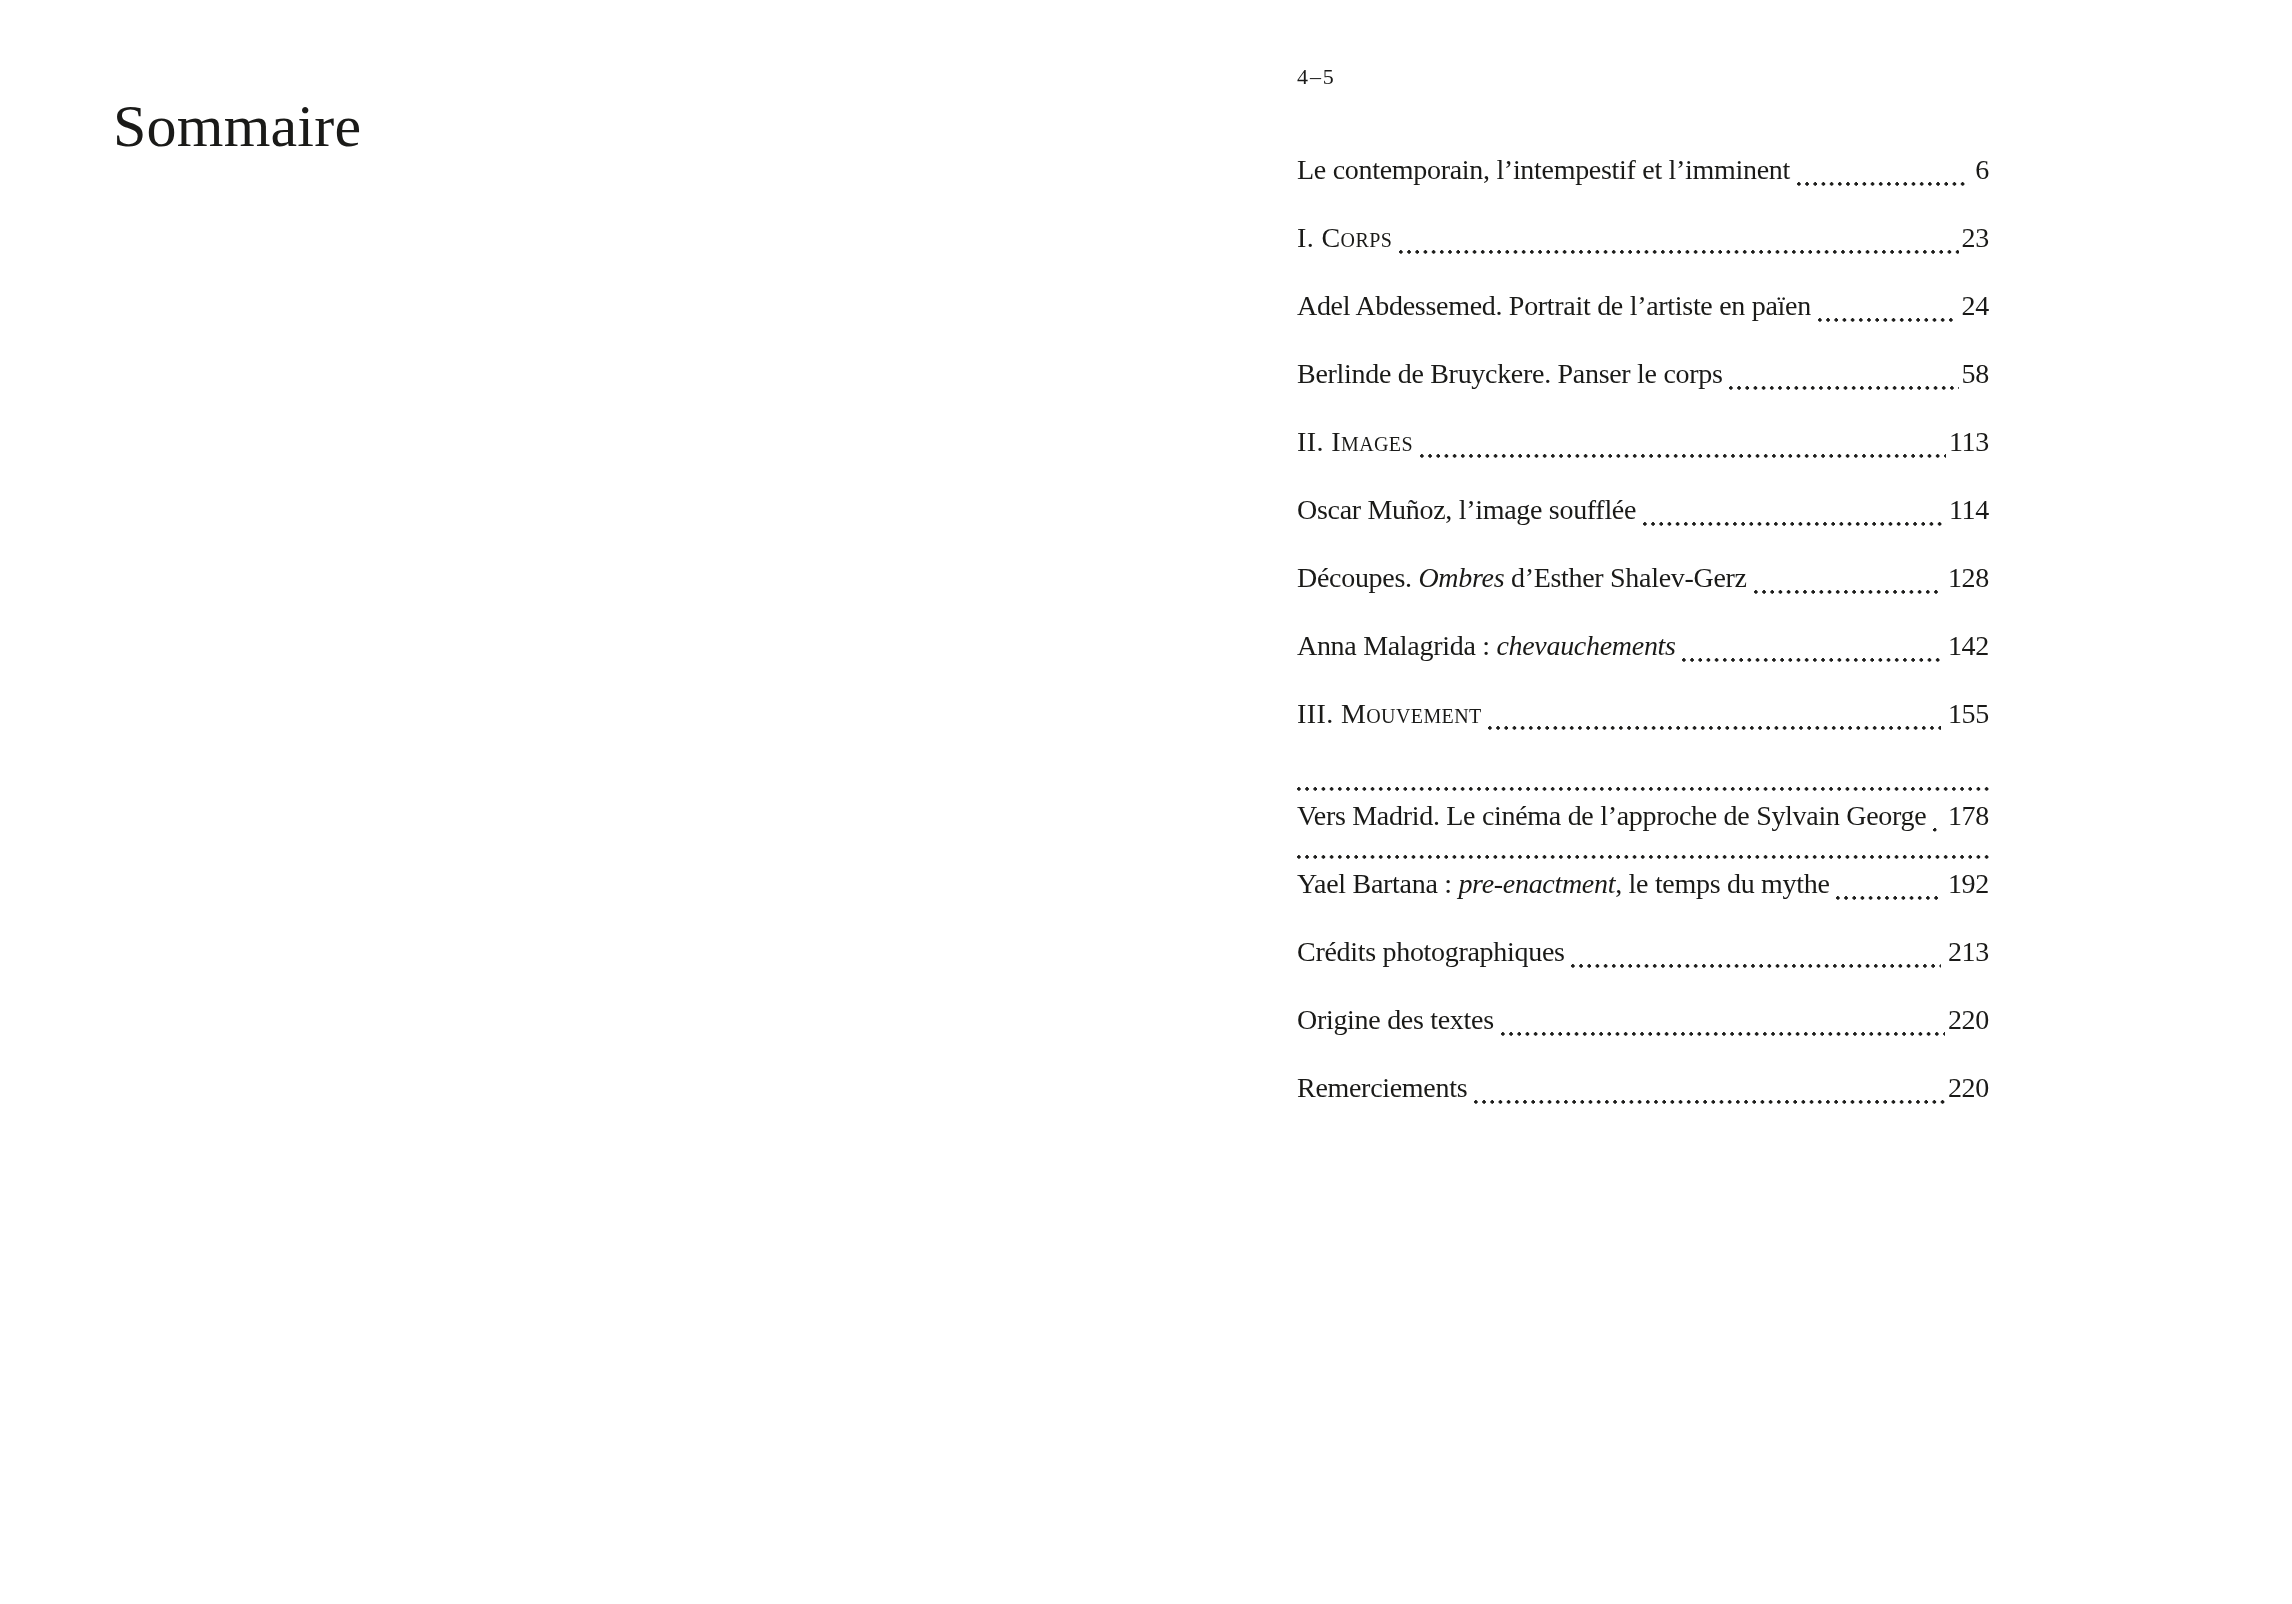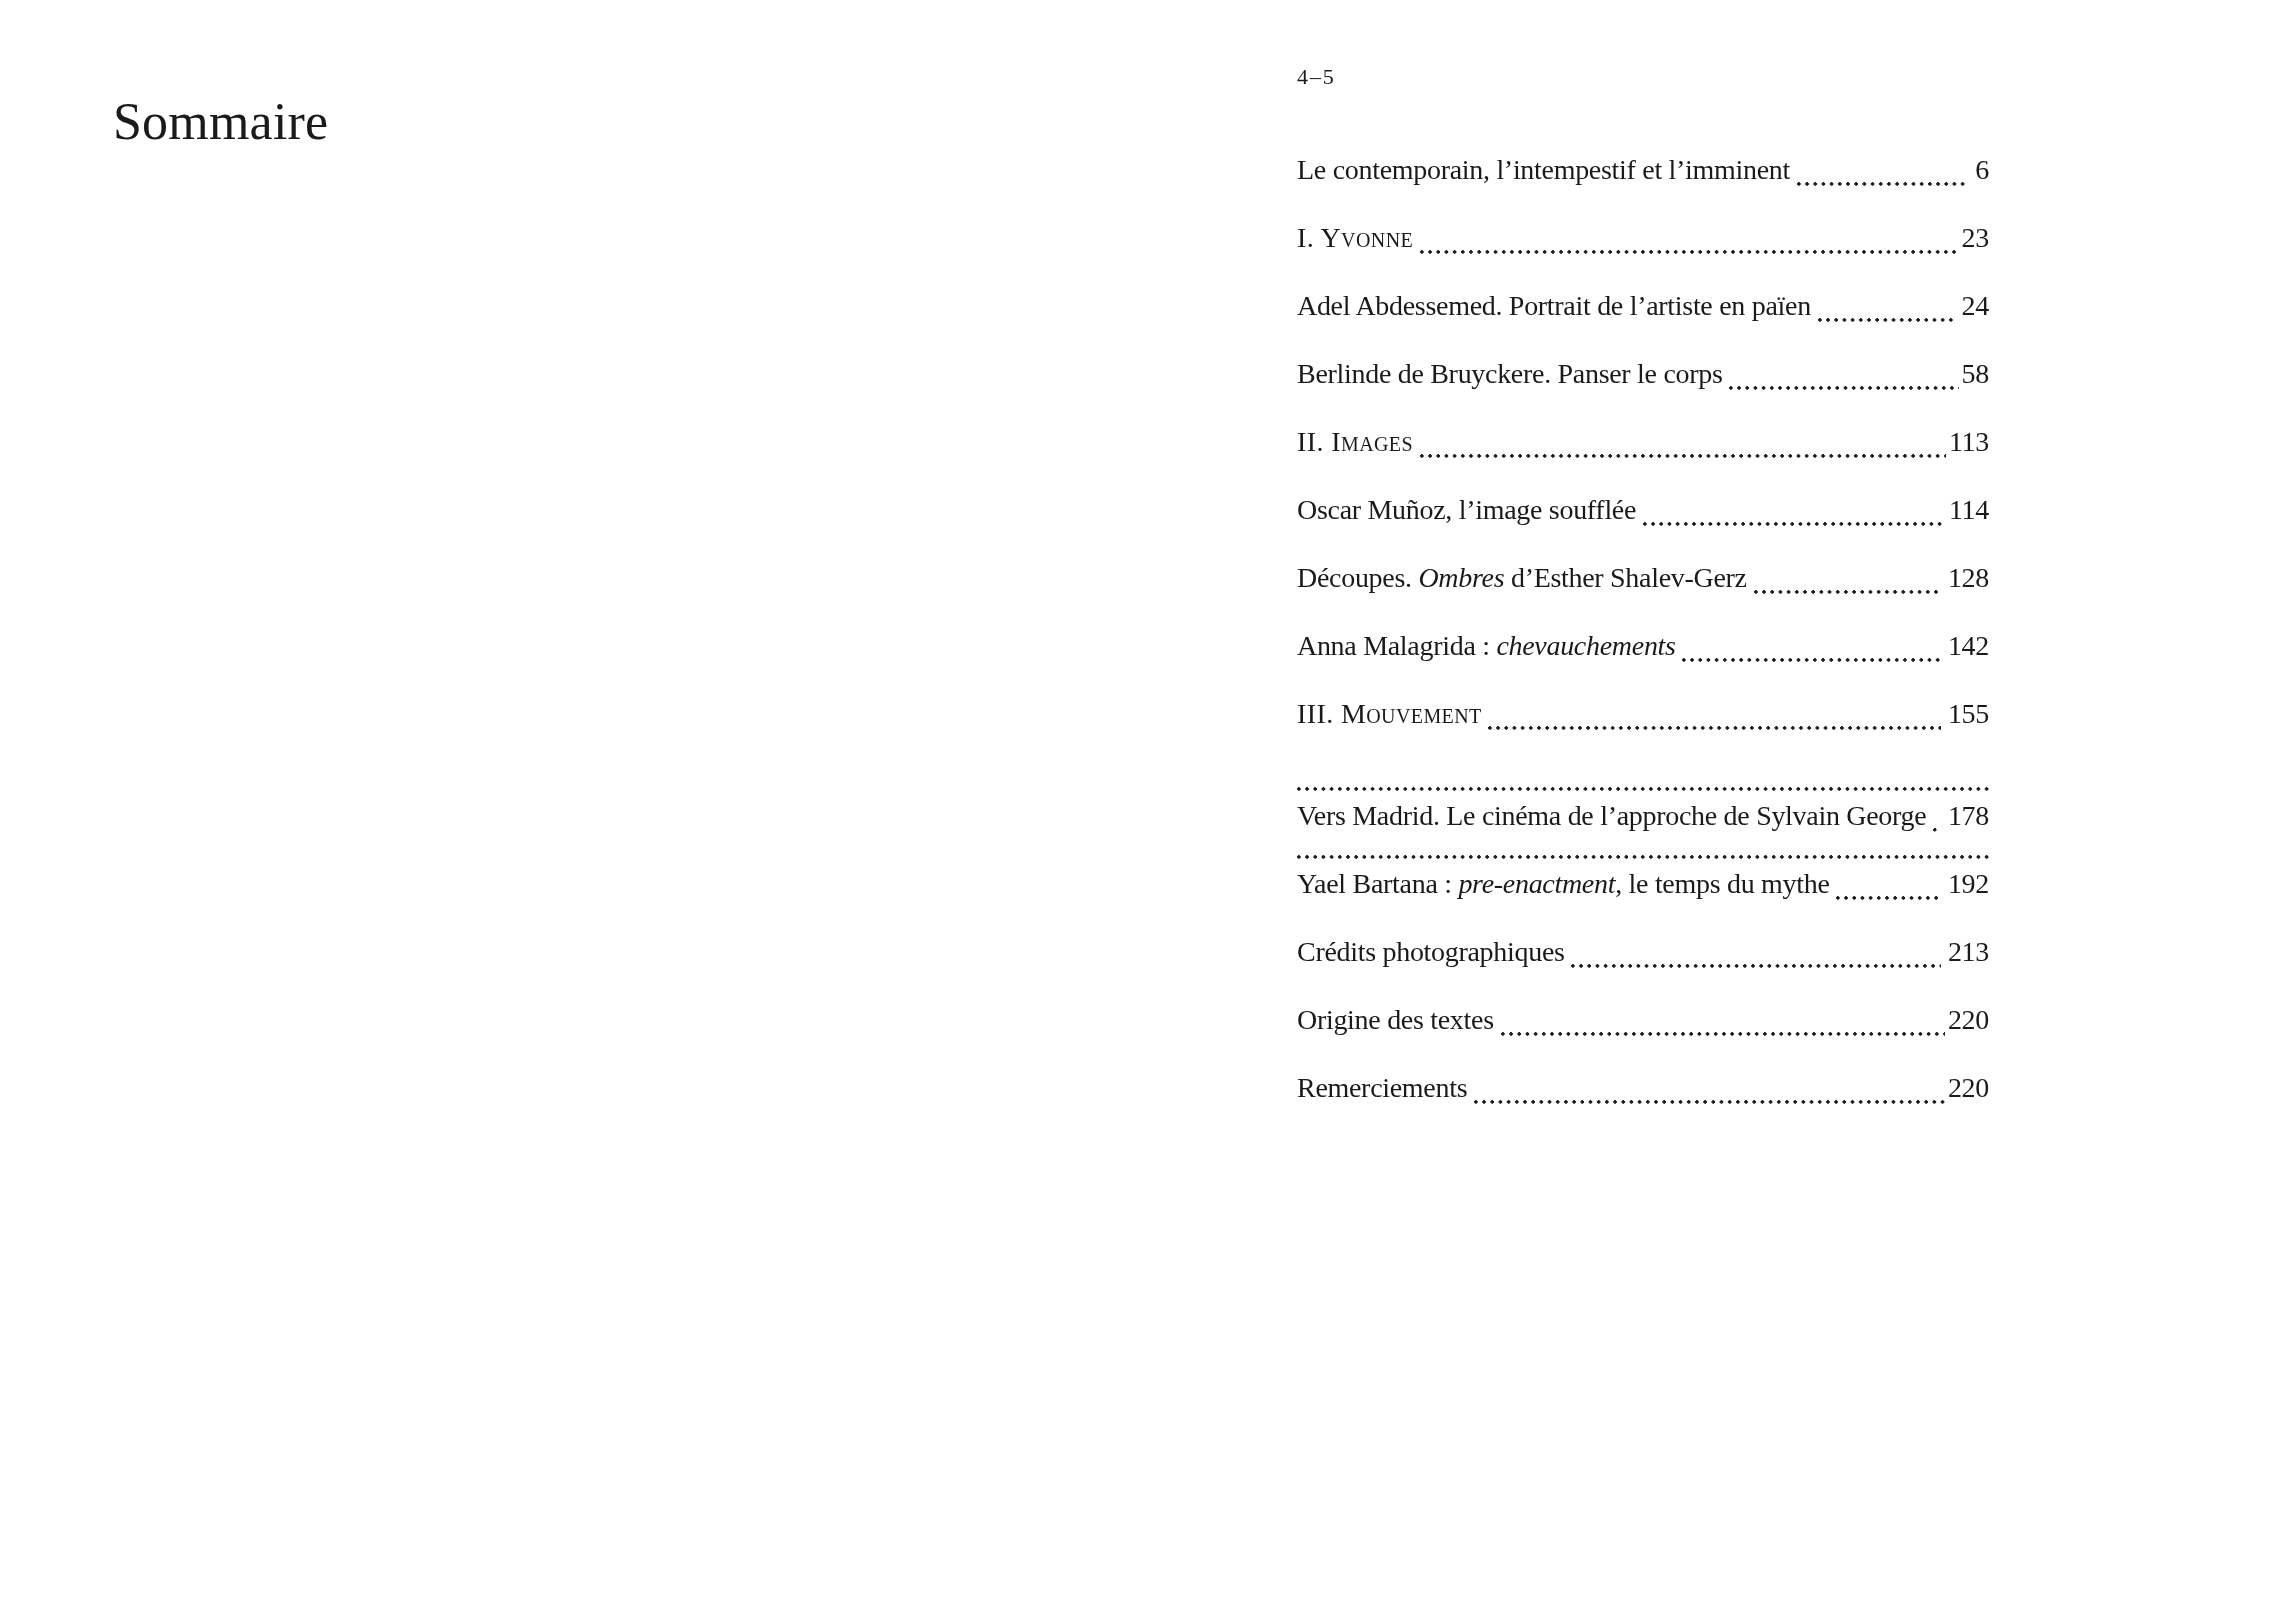--- a/index.html
+++ b/index.html
@@ -26,21 +26,21 @@
   .page-right {
     position: absolute;
     left: 1146px; top: 0;
     width: 1146px; height: 1604px; margin-top: 33px;
   }
   .title {
     position: absolute;
     left: 113px;
     top: 93px;
     margin: 0;
-    font-size: 52px;
+    font-size: 60px;
     font-weight: normal;
     line-height: 1.1;
     letter-spacing: 0.2px;
   }
   .folio {
     position: absolute;
     left: 151px;
     top: 31px;
     font-size: 22px;
     letter-spacing: 1.9px;
@@ -113,21 +113,21 @@
     <nav class="toc">
         <div class="entry">
           <div class="line">
             <span class="label"><span>Le contemporain, l’intempestif et l’imminent</span></span>
             <span class="leader"></span>
             <span class="pagenum">6</span>
           </div>
         </div>
         <div class="entry sc">
           <div class="line">
-            <span class="label"><span>I. Yvonne</span></span>
+            <span class="label"><span>I. Corps</span></span>
             <span class="leader tightgap"></span>
             <span class="pagenum">23</span>
           </div>
         </div>
         <div class="entry">
           <div class="line">
             <span class="label"><span>Adel Abdessemed. Portrait de l’artiste en païen</span></span>
             <span class="leader"></span>
             <span class="pagenum">24</span>
           </div>

